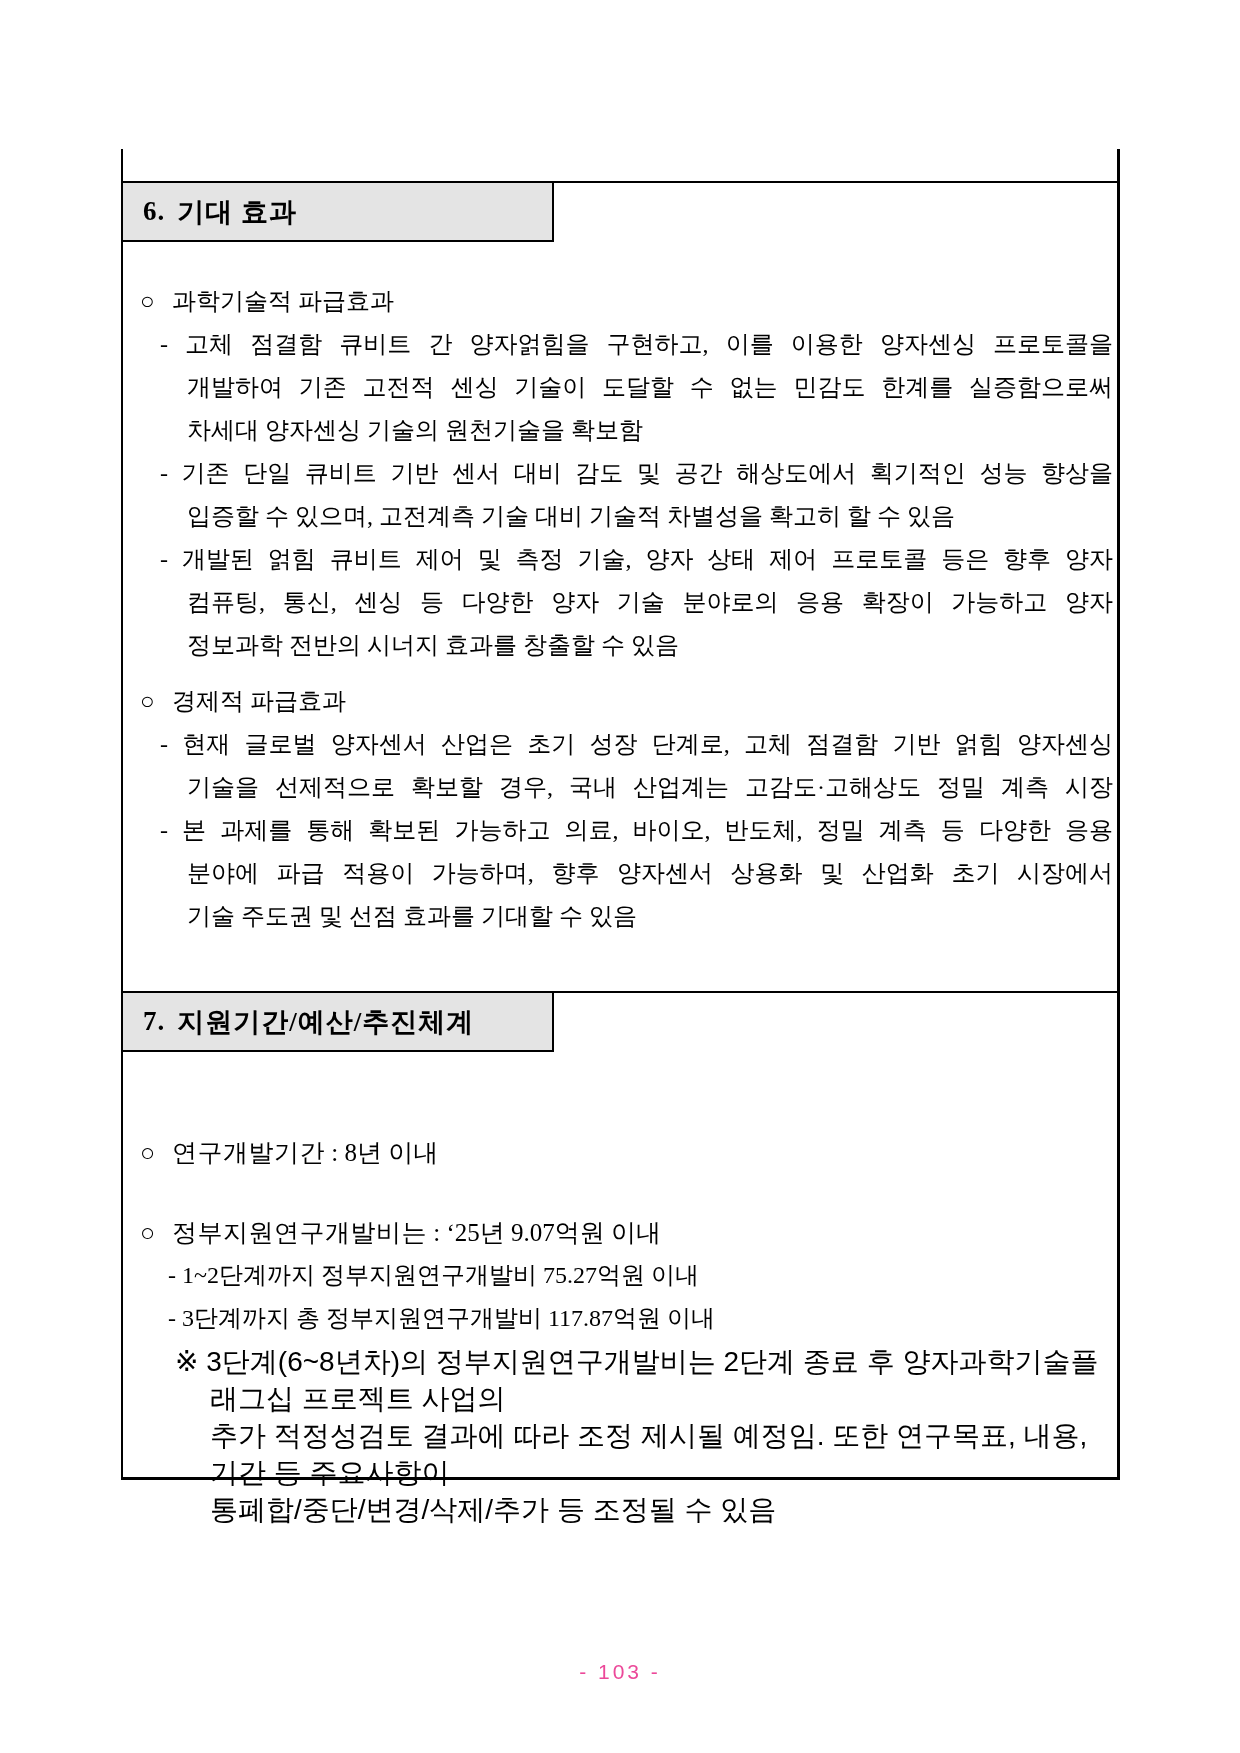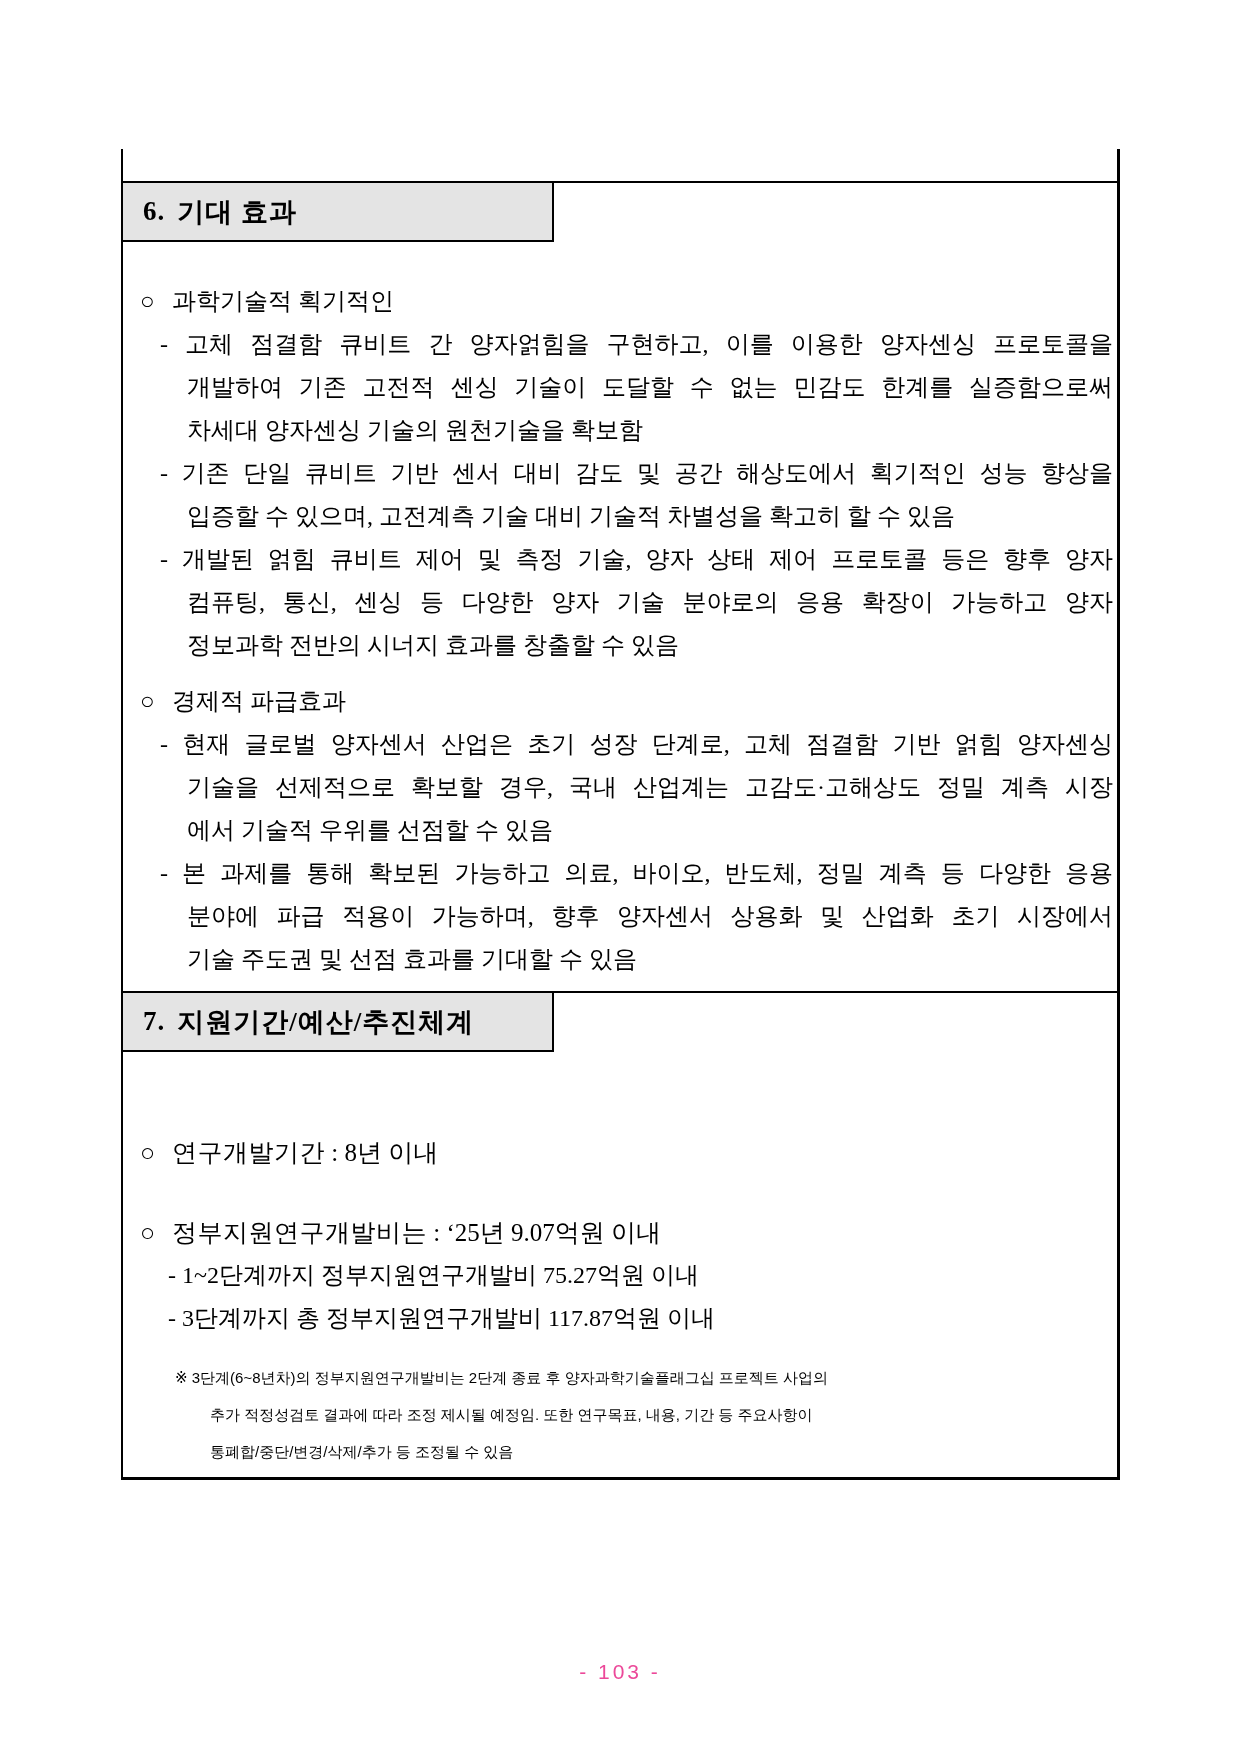--- a/index.html
+++ b/index.html
@@ -63,23 +63,23 @@
     left:140px;top:1131px;
     width:973px;
     font-size:24px;line-height:43px;
   }
   .s7item{white-space:nowrap;font-size:25px;}
   .s7item .marker{display:inline-block;width:32px;font-weight:bold;}
   .s7item .label{font-weight:normal;letter-spacing:0.5px;}
   .s7item.first{margin-bottom:37px;}
   .s7sub{padding-left:28px;white-space:nowrap;}
   .note{
-    margin-top:19px;
+    margin-top:3px;
     font-family:"Liberation Sans","DejaVu Sans",sans-serif;
-    font-size:15px;line-height:37px;
+    font-size:28px;line-height:37px;
   }
   .note .nline{padding-left:70px;}
   .note .nline.first{text-indent:-35px;}
 
   .page-number{
     position:absolute;
     left:0;top:1660px;width:1240px;
     text-align:center;
     font-family:"Liberation Sans","DejaVu Sans",sans-serif;
     font-size:21px;letter-spacing:3px;
@@ -93,41 +93,40 @@
 
   <div class="outer-box"></div>
 
   <div class="rule r6"></div>
   <div class="section-header sh6">
     <span class="num">6.</span>
     <span class="ttl">기대 효과</span>
   </div>
 
   <div class="content6" id="s6-content">
-      <div class="heading"><span class="marker">○</span><span>과학기술적 획기적인</span></div>
+      <div class="heading"><span class="marker">○</span><span>과학기술적 파급효과</span></div>
       <div class="bullet">
         <div class="bline first stretch">- 고체 점결함 큐비트 간 양자얽힘을 구현하고, 이를 이용한 양자센싱 프로토콜을</div>
         <div class="bline stretch">개발하여 기존 고전적 센싱 기술이 도달할 수 없는 민감도 한계를 실증함으로써</div>
         <div class="bline">차세대 양자센싱 기술의 원천기술을 확보함</div>
       </div>
       <div class="bullet">
         <div class="bline first stretch">- 기존 단일 큐비트 기반 센서 대비 감도 및 공간 해상도에서 획기적인 성능 향상을</div>
         <div class="bline">입증할 수 있으며, 고전계측 기술 대비 기술적 차별성을 확고히 할 수 있음</div>
       </div>
       <div class="bullet">
         <div class="bline first stretch">- 개발된 얽힘 큐비트 제어 및 측정 기술, 양자 상태 제어 프로토콜 등은 향후 양자</div>
         <div class="bline stretch">컴퓨팅, 통신, 센싱 등 다양한 양자 기술 분야로의 응용 확장이 가능하고 양자</div>
         <div class="bline">정보과학 전반의 시너지 효과를 창출할 수 있음</div>
       </div>
       <div class="gap"></div>
       <div class="heading"><span class="marker">○</span><span>경제적 파급효과</span></div>
       <div class="bullet">
         <div class="bline first stretch">- 현재 글로벌 양자센서 산업은 초기 성장 단계로, 고체 점결함 기반 얽힘 양자센싱</div>
         <div class="bline stretch">기술을 선제적으로 확보할 경우, 국내 산업계는 고감도·고해상도 정밀 계측 시장</div>
-        <div class="bline">에서 기술적 우위를 선점할 수 있음</div>
       </div>
       <div class="bullet">
         <div class="bline first stretch">- 본 과제를 통해 확보된 가능하고 의료, 바이오, 반도체, 정밀 계측 등 다양한 응용</div>
         <div class="bline stretch">분야에 파급 적용이 가능하며, 향후 양자센서 상용화 및 산업화 초기 시장에서</div>
         <div class="bline">기술 주도권 및 선점 효과를 기대할 수 있음</div>
       </div>
     </div>
 
   <div class="rule r7"></div>
   <div class="section-header sh7">

